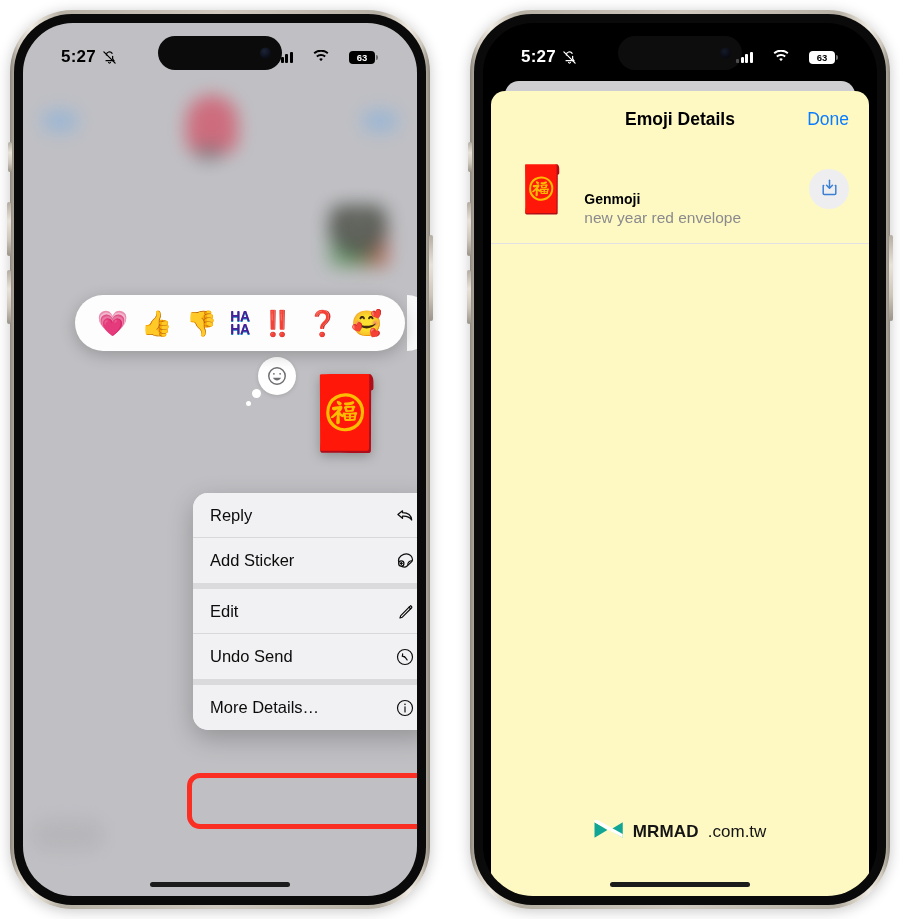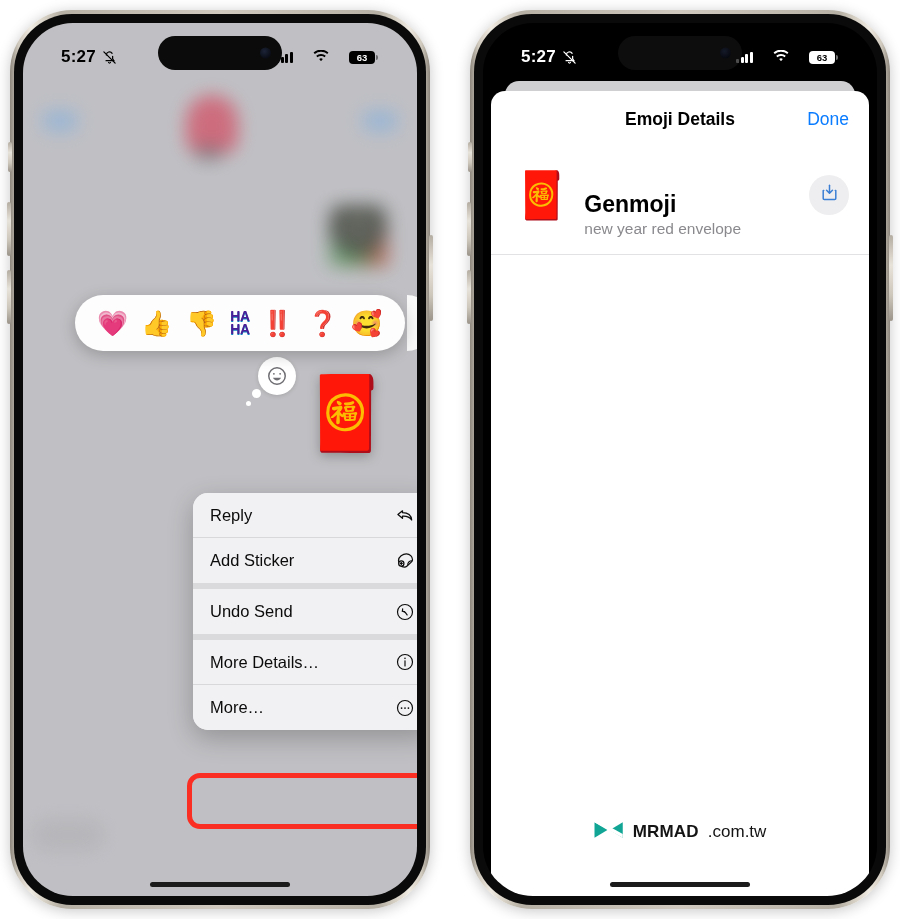--- a/index.html
+++ b/index.html
@@ -193,40 +193,40 @@
     z-index:50;
   }
 
   
   .sheet-back{
     position:absolute; left:22px; right:22px; top:58px; height:40px;
     border-radius:14px 14px 0 0; background:#cfcfd2;
   }
   .sheet{
     position:absolute; left:8px; right:8px; top:68px; bottom:0;
-    background:#ffffff; border-radius:14px 14px 0 0;
+    background:#fef9c3; border-radius:14px 14px 0 0;
   }
   .sheet-header{
     position:relative; height:56px;
     display:flex; align-items:center; justify-content:center;
   }
   .sheet-title{ font-size:17.5px; font-weight:bold; color:#000; }
   .sheet-done{
     position:absolute; right:20px; top:50%; transform:translateY(-50%);
     font-size:17.5px; color:#0a7cff; font-weight:normal;
   }
   .detail-row{
     display:flex; align-items:center; gap:14px;
     padding:4px 20px 16px 22px;
     border-bottom:.7px solid #e2e2e5;
     margin: 0 0 0 0;
   }
   .detail-emoji{ font-size:46px; line-height:1; flex:0 0 auto; }
   .detail-texts{ flex:1; min-width:0; }
-  .detail-title{ font-size:23px; font-weight:bold; color:#000; margin-bottom:2px;margin-top:40px; }
+  .detail-title{ font-size:14px; font-weight:bold; color:#000; margin-bottom:2px;margin-top:40px; }
   .detail-sub{ font-size:15.5px; color:#8a8a8e; }
   .dl-btn{
     width:40px; height:40px; border-radius:50%;
     background:#eeeef0; display:flex; align-items:center; justify-content:center;
     flex:0 0 auto;
   }
 
   .watermark{
     position:absolute; bottom:52px; left:50%; transform:translateX(-50%);
     display:flex; align-items:center; gap:9px; white-space:nowrap;
@@ -335,49 +335,47 @@
                 <path d="M19.6 12.3c-3 .1-4.9 1.6-5.1 4.7"></path>
                 <circle cx="7.2" cy="15.4" r="3" fill="#f1f1f3"></circle>
                 <path d="M7.2 13.7v3.4M5.5 15.4h3.4"></path>
               </svg>
             </span>
           </div>
         </div>
 
         <div class="ctxgroup">
           <div class="ctxrow">
+            <span>Edit</span>
+            <span class="ic">
+              <svg width="19" height="19" viewBox="0 0 24 24" fill="none" stroke="#0b0b0b" stroke-width="1.5" stroke-linecap="round" stroke-linejoin="round">
+                <path d="M18.5 4.6l1 1c.6.6.6 1.5 0 2L8 19.2l-3 1 1-3L17.5 5.6c.3-.3 1-.4 1 -1z"></path>
+                <path d="M16.5 6.6l1.9 1.9"></path>
+              </svg>
+            </span>
+          </div>
+          <div class="ctxrow">
             <span>Undo Send</span>
             <span class="ic">
               <svg width="20" height="20" viewBox="0 0 24 24" fill="none" stroke="#0b0b0b" stroke-width="1.4" stroke-linecap="round">
                 <circle cx="12" cy="12" r="9"></circle>
                 <path d="M14.6 15.6c-1-2.4-2.8-4.1-5.4-4.7M9.2 8.3l-.4 2.9 2.9.4"></path>
               </svg>
             </span>
           </div>
         </div>
 
         <div class="ctxgroup">
           <div class="ctxrow">
             <span>More Details…</span>
             <span class="ic">
               <svg width="20" height="20" viewBox="0 0 24 24" fill="none" stroke="#0b0b0b" stroke-width="1.4">
                 <circle cx="12" cy="12" r="9"></circle>
                 <circle cx="12" cy="7.6" r=".95" fill="#0b0b0b" stroke="none"></circle>
                 <path d="M12 10.6v6.2" stroke-linecap="round"></path>
-              </svg>
-            </span>
-          </div>
-          <div class="ctxrow">
-            <span>More…</span>
-            <span class="ic">
-              <svg width="20" height="20" viewBox="0 0 24 24" fill="none" stroke="#0b0b0b" stroke-width="1.4">
-                <circle cx="12" cy="12" r="9"></circle>
-                <circle cx="7.9" cy="12" r="1.05" fill="#0b0b0b" stroke="none"></circle>
-                <circle cx="12" cy="12" r="1.05" fill="#0b0b0b" stroke="none"></circle>
-                <circle cx="16.1" cy="12" r="1.05" fill="#0b0b0b" stroke="none"></circle>
               </svg>
             </span>
           </div>
         </div>
       </div>
 
       <div class="ctx-highlight"></div>
 
       <div class="home-ind"></div>
     </div>

